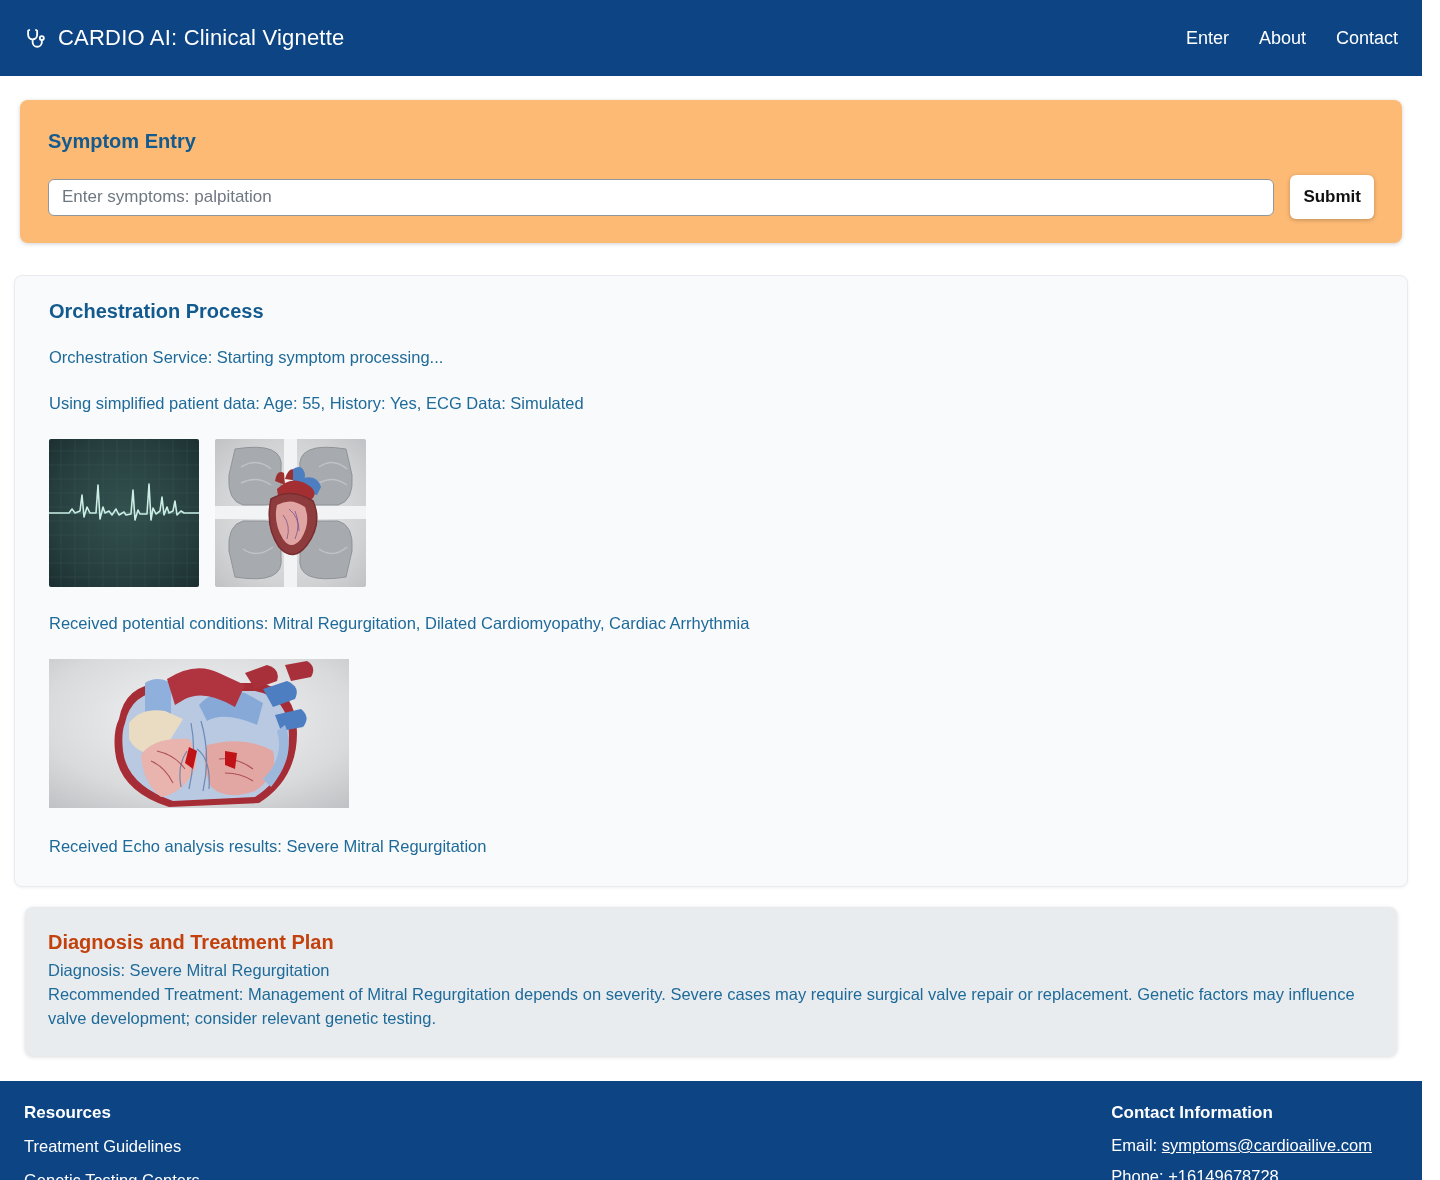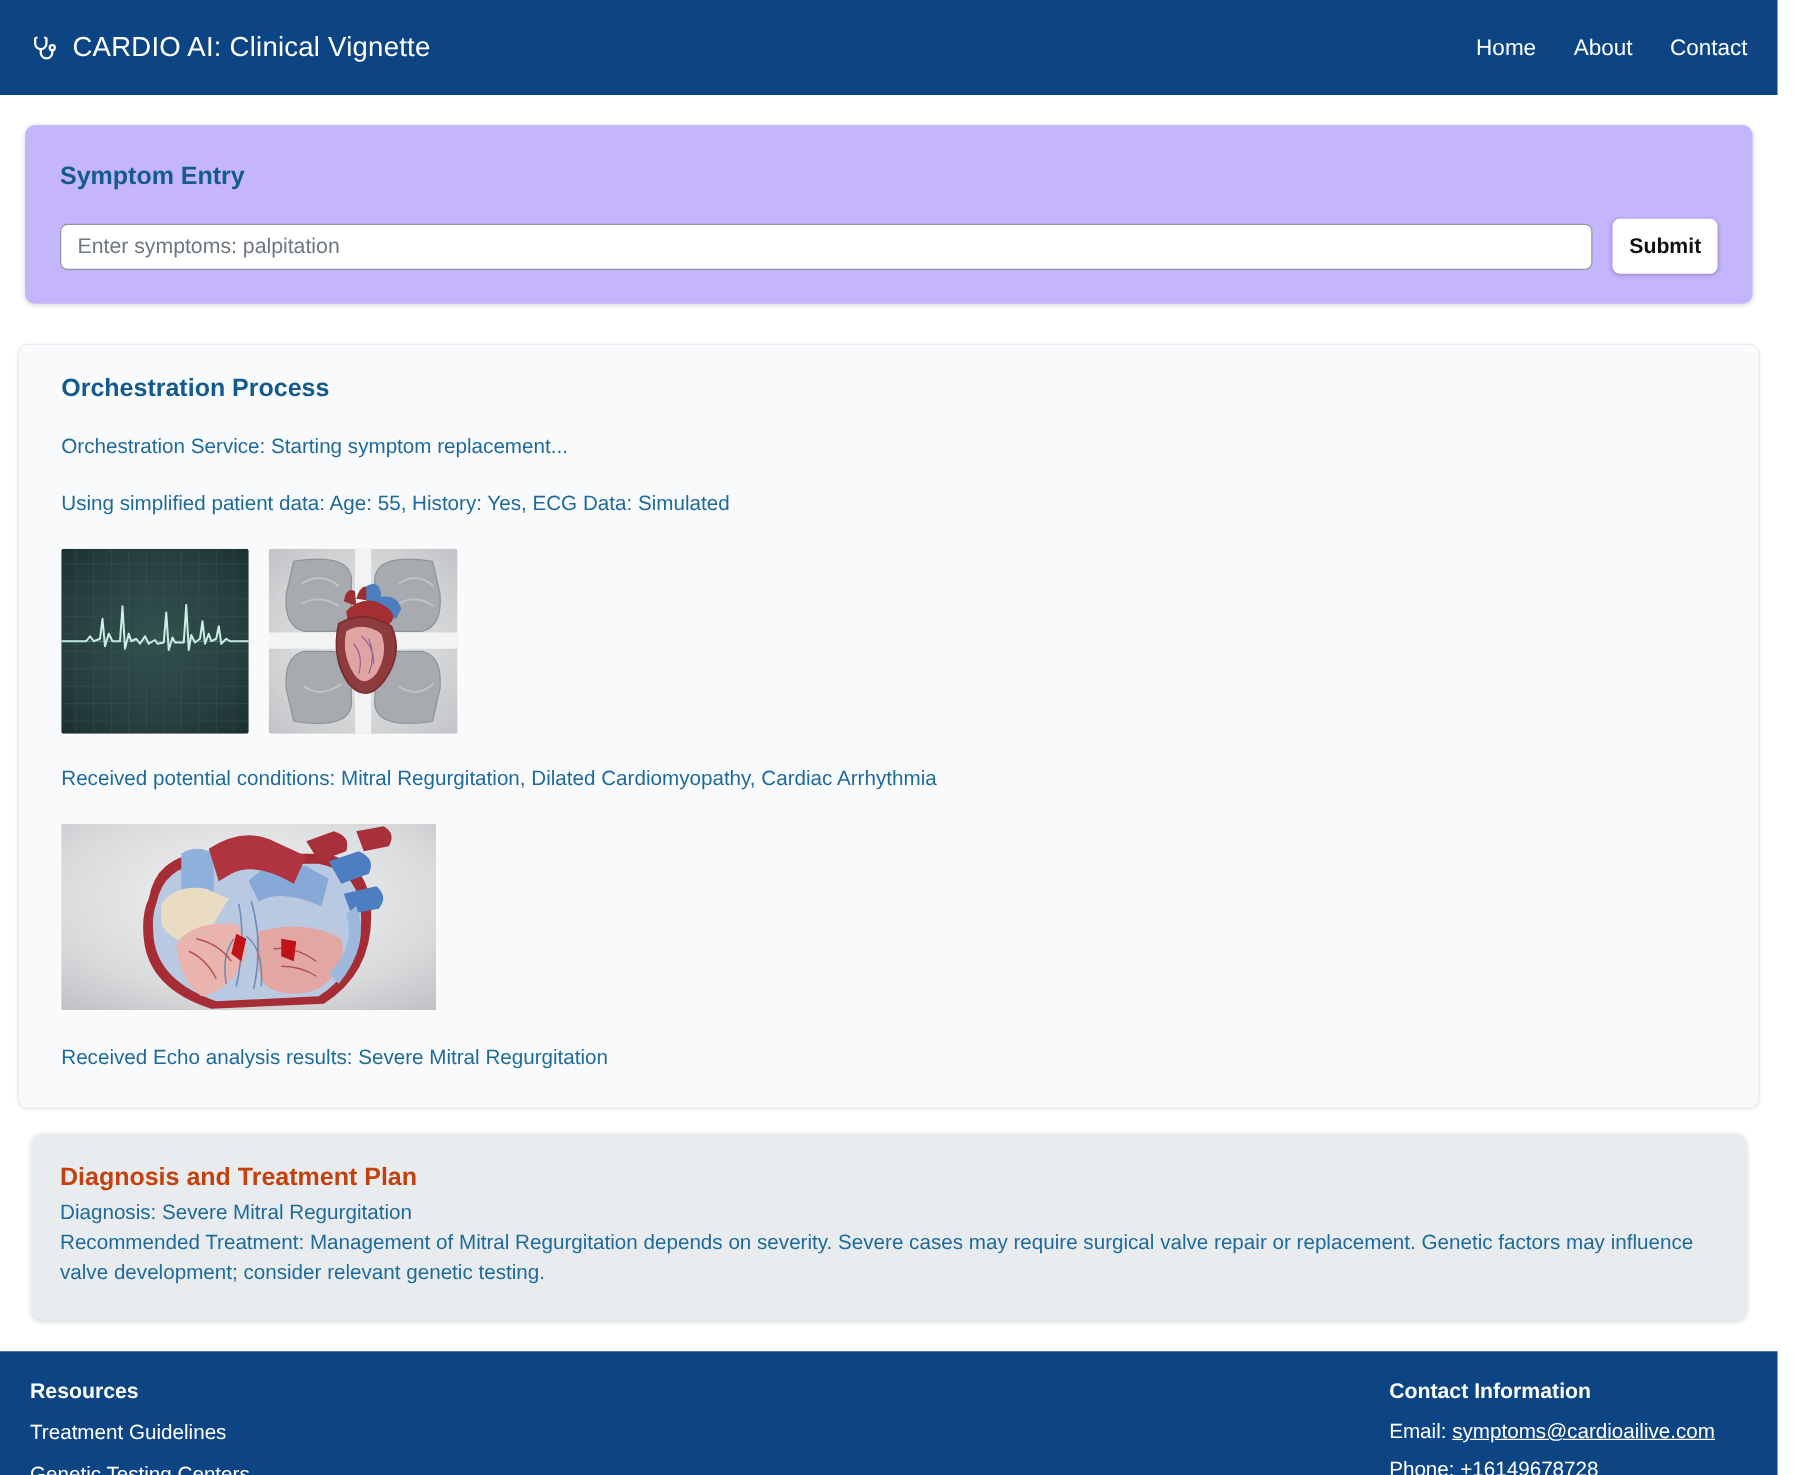--- a/index.html
+++ b/index.html
@@ -16,21 +16,21 @@
     height:76px; background:#0d4584; color:#fff;
     display:flex; align-items:center; padding:0 24px;
   }
   .brand { display:flex; align-items:center; gap:11px; font-size:22px; letter-spacing:.2px; }
   .brand .logo { display:flex; align-items:center; }
   .topnav { margin-left:auto; display:flex; gap:30px; font-size:18px; }
   .topnav a { color:#fff; text-decoration:none; cursor:pointer; }
 
   
   .symptom-card {
-    margin:24px 20px 0 20px; background:#c4b5fd; border-radius:8px;
+    margin:24px 20px 0 20px; background:#fdba74; border-radius:8px;
     padding:22px 28px 24px 28px; box-shadow:0 1px 4px rgba(0,0,0,.18);
   }
   .symptom-card h2 { margin:8px 0 22px 0; font-size:20px; color:#135a8f; font-weight:bold; }
   .entry-row { display:flex; gap:16px; align-items:center; }
   .entry-row input {
     flex:1; height:37px; border:1px solid #8f969c; border-radius:6px;
     padding:0 13px; font-size:17px; font-family:"Liberation Sans", sans-serif;
     color:#333; background:#fff; outline:none;
   }
   .entry-row input::placeholder { color:#6f7780; }
@@ -82,37 +82,37 @@
       <span class="logo">
         <svg width="23" height="23" viewBox="0 0 24 24" fill="none" stroke="#ffffff" stroke-width="1.9" stroke-linecap="round" stroke-linejoin="round">
           <path d="M5.5 3.2 4.3 4v4.2a4.7 4.7 0 0 0 9.4 0V4l-1.2-.8"></path>
           <path d="M9 13.5v2.3a4.8 4.8 0 0 0 9.6 0v-1.6"></path>
           <circle cx="18.6" cy="11.6" r="2.1"></circle>
         </svg>
       </span>
       <span>CARDIO AI: Clinical Vignette</span>
     </div>
     <div class="topnav">
-      <a>Home</a>
+      <a>Enter</a>
       <a>About</a>
       <a>Contact</a>
     </div>
   </div>
 
   <div class="symptom-card">
     <h2>Symptom Entry</h2>
     <div class="entry-row">
       <input type="text" placeholder="Enter symptoms: palpitation" style="">
       <button class="submit-btn">Submit</button>
     </div>
   </div>
 
   <div class="orchestration-card">
     <h2>Orchestration Process</h2>
-    <p class="o-line">Orchestration Service: Starting symptom replacement...</p>
+    <p class="o-line">Orchestration Service: Starting symptom processing...</p>
     <p class="o-line">Using simplified patient data: Age: 55, History: Yes, ECG Data: Simulated</p>
 
     <div class="img-row">
 
       <svg class="media" width="150" height="148" viewBox="0 0 150 148">
         <defs>
           <radialGradient id="ecgBg" cx="50%" cy="48%" r="75%">
             <stop offset="0%" stop-color="#32504e"></stop>
             <stop offset="60%" stop-color="#27403f"></stop>
             <stop offset="100%" stop-color="#1a2c2e"></stop>

